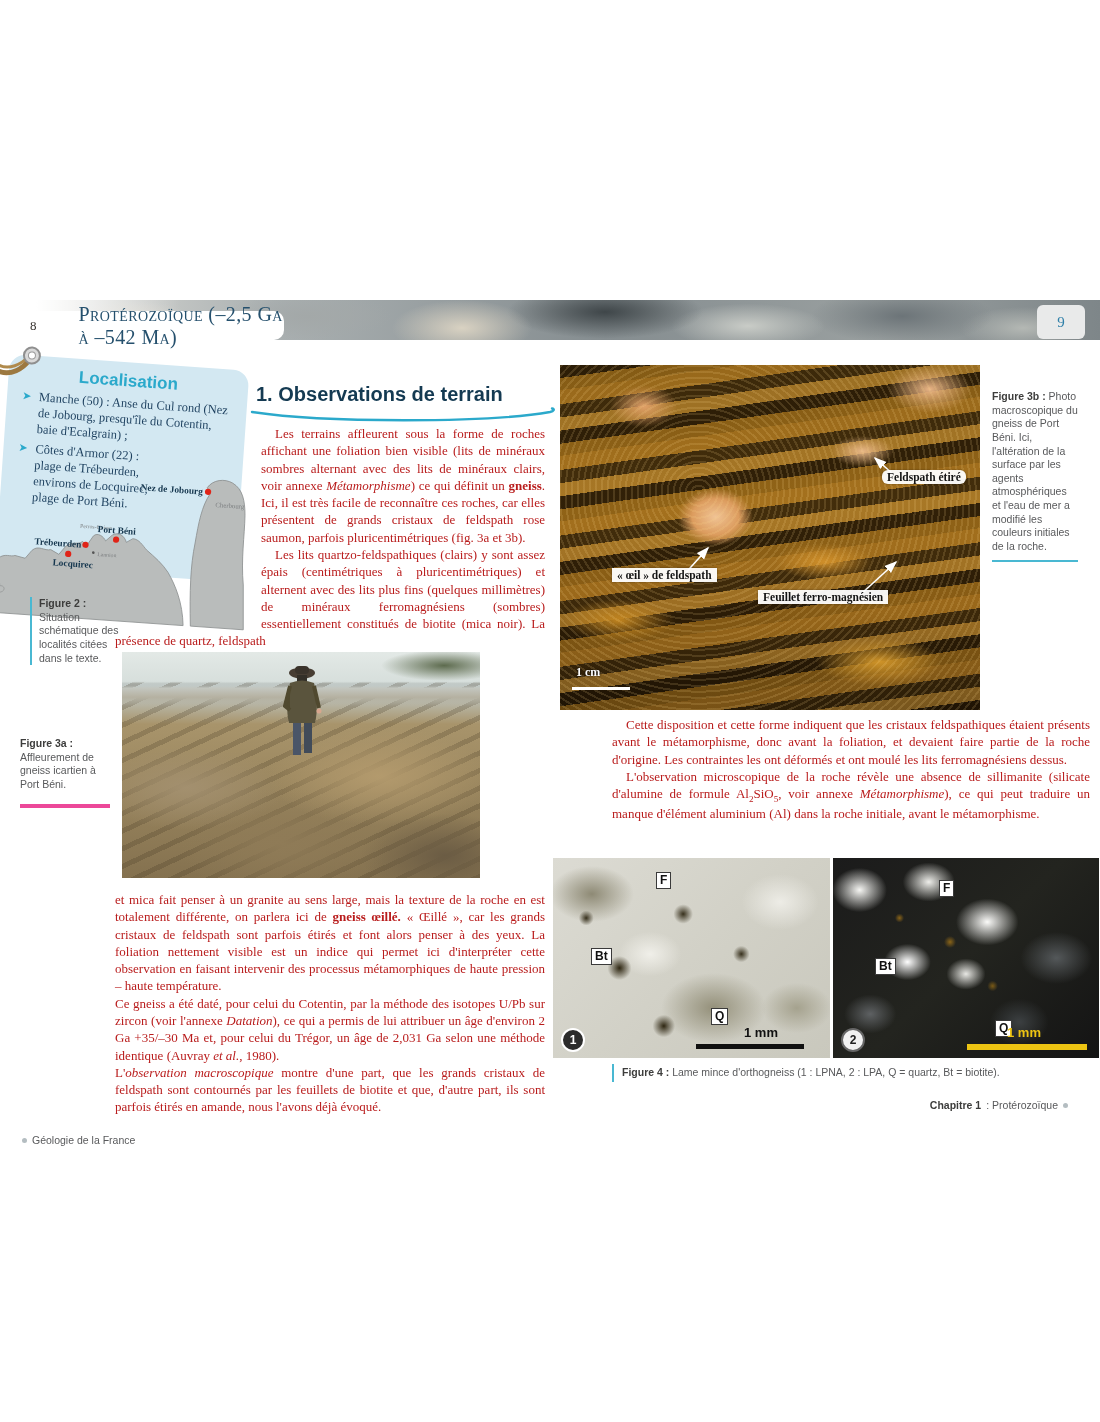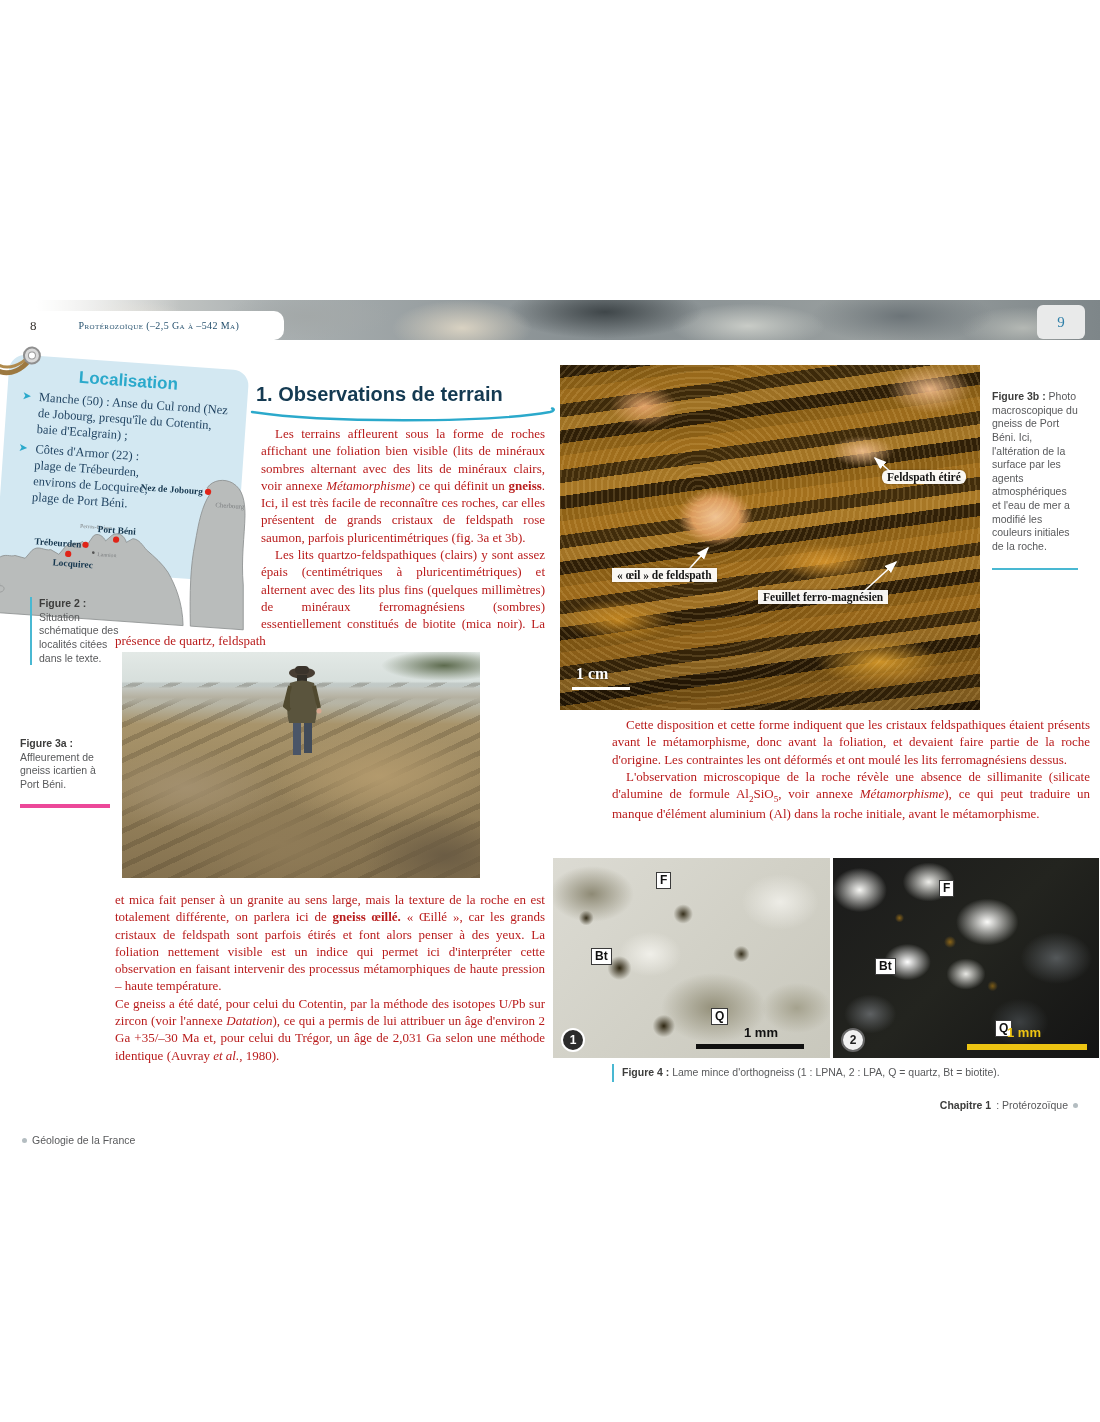--- a/index.html
+++ b/index.html
@@ -15,42 +15,42 @@
       radial-gradient(ellipse 140px 38px at 55% 30%, #3f4649 0%, rgba(63,70,73,0) 70%),
       radial-gradient(ellipse 110px 32px at 68% 65%, #c9ccc7 0%, rgba(201,204,199,0) 70%),
       radial-gradient(ellipse 130px 40px at 82% 40%, #6c7478 0%, rgba(108,116,120,0) 70%),
       radial-gradient(ellipse 90px 30px at 93% 70%, #b4b8b4 0%, rgba(180,184,180,0) 70%),
       linear-gradient(90deg,#e9e7e1 0%,#aab0b1 25%,#858d90 55%,#9aa0a0 80%,#7e8689 100%);}
   .banner-fade{position:absolute;left:0;top:0;width:180px;height:100%;
       background:linear-gradient(90deg,#fff 20%,rgba(255,255,255,0) 100%);}
   .header-band{position:absolute;left:0;top:311px;width:284px;height:29px;background:#fff;
       border-radius:0 10px 10px 0;display:flex;align-items:center;}
   .pg-left{margin-left:30px;font-size:13px;color:#37322e;}
-  .hd-title{margin-left:42px;font-variant:small-caps;color:#25506d;font-size:10px;letter-spacing:.4px;}
+  .hd-title{margin-left:42px;font-variant:small-caps;color:#25506d;font-size:20px;letter-spacing:.4px;}
   .pg-right{position:absolute;left:1037px;top:305px;width:48px;height:34px;background:#e9eaea;
       border-radius:6px;display:flex;align-items:center;justify-content:center;
       color:#2e7fa8;font-size:15px;}
 
   
   .loc-box{position:absolute;left:10px;top:354px;width:240px;height:212px;background:#d3e8f2;
       border-radius:16px;transform:rotate(4deg);transform-origin:0 0;color:#1c3f5e;}
   .loc-title{text-align:center;margin-top:9px;font-family:"Liberation Sans",sans-serif;
       font-weight:bold;font-size:17px;color:#2ba9cb;}
   .loc-item{position:relative;margin:4px 10px 0 32px;font-size:12.5px;line-height:1.28;}
   .loc-item .arr{position:absolute;left:-17px;top:0;color:#2ba9cb;font-size:11px;}
   .loc-item.second{width:128px;}
   .loc-map{position:absolute;left:-6px;top:84px;overflow:visible;}
   .rope{position:absolute;left:-8px;top:-16px;overflow:visible;}
 
   
   .fig-cap{font-family:"Liberation Sans",sans-serif;font-size:10.5px;line-height:1.3;color:#58595b;}
   .fig-cap b{color:#3d3d3c;}
   .cap-fig2{position:absolute;left:30px;top:597px;width:86px;border-left:2px solid #49b8d2;padding-left:7px;}
   .cap-fig3a{position:absolute;left:20px;top:737px;width:90px;border-bottom:4px solid #ec4899;padding-bottom:12px;}
-  .cap-fig3b{position:absolute;left:992px;top:390px;width:86px;border-bottom:2px solid #49b8d2;padding-bottom:14px;}
+  .cap-fig3b{position:absolute;left:992px;top:390px;width:86px;border-bottom:2px solid #49b8d2;padding-bottom:6px;}
   .cap-fig4{position:absolute;left:612px;top:1064px;width:480px;border-left:2px solid #49b8d2;
       padding-left:8px;padding-top:2px;padding-bottom:2px;}
 
   
   .sec-head{position:absolute;left:256px;top:383px;font-family:"Liberation Sans",sans-serif;
       font-weight:bold;font-size:20px;color:#143a52;}
   .swoosh{position:absolute;left:250px;top:408px;overflow:visible;}
   .col1{position:absolute;left:115px;top:425px;width:430px;}
   .col1b{position:absolute;left:115px;top:891px;width:430px;}
   .rcol{position:absolute;left:612px;top:716px;width:478px;}
@@ -86,21 +86,21 @@
       radial-gradient(ellipse 90px 34px at 76% 86%, #cf9429 0%, rgba(120,80,10,0) 70%),
       repeating-linear-gradient(172deg, rgba(18,10,2,0.75) 0 13px, rgba(146,98,22,0.45) 13px 25px,
          rgba(196,132,38,0.4) 25px 39px, rgba(34,22,6,0.7) 39px 52px, rgba(214,156,64,0.35) 52px 65px),
       linear-gradient(180deg,#7a5614 0%,#8f6418 40%,#7d5513 70%,#45300b 100%);}
   .gn-label{position:absolute;background:rgba(255,255,255,0.95);padding:1px 5px;
       font-family:"Liberation Serif",serif;font-weight:bold;font-size:11.5px;color:#141414;
       white-space:nowrap;box-shadow:0 0 2px rgba(0,0,0,.4);}
   .lbl-eye{left:52px;top:203px;}
   .lbl-sheet{left:198px;top:225px;}
   .lbl-stretch{left:322px;top:105px;border-radius:6px;}
-  .scale3b-t{position:absolute;left:16px;top:300px;color:#fff;font-weight:bold;font-size:16px;
+  .scale3b-t{position:absolute;left:16px;top:300px;color:#fff;font-weight:bold;font-size:12px;
       font-family:"Liberation Serif",serif;text-shadow:0 0 2px #000;}
   .scale3b-b{position:absolute;left:12px;top:322px;width:58px;height:3px;background:#fff;}
   .ovl{position:absolute;left:0;top:0;}
 
   
   .photo4a{position:absolute;left:553px;top:858px;width:277px;height:200px;
     background:
       radial-gradient(circle 16px at 24% 55%, #2e2611 0%, rgba(0,0,0,0) 75%),
       radial-gradient(circle 13px at 47% 28%, #37301c 0%, rgba(0,0,0,0) 75%),
       radial-gradient(circle 15px at 40% 84%, #2e2611 0%, rgba(0,0,0,0) 75%),
@@ -138,21 +138,21 @@
   .stxt1{position:absolute;right:52px;bottom:18px;color:#101010;
       font-family:"Liberation Sans",sans-serif;font-weight:bold;font-size:13px;}
   .sbar2{position:absolute;right:12px;bottom:8px;width:120px;height:6px;background:#edc412;}
   .stxt2{position:absolute;right:58px;bottom:18px;color:#edc412;
       font-family:"Liberation Sans",sans-serif;font-weight:bold;font-size:13px;}
 
   
   .foot{position:absolute;top:1099px;font-family:"Liberation Sans",sans-serif;font-size:10.5px;
       color:#58595b;display:flex;align-items:center;gap:5px;}
   .foot-l{left:22px;margin-top:35px;}
-  .foot-r{right:22px;}
+  .foot-r{right:32px;}
   .fdot{width:5px;height:5px;border-radius:50%;background:#b4bdc1;display:inline-block;}
   .foot b{color:#3c3c3b;}
   sub{font-size:70%;}
 </style>
 </head>
 <body>
 
 <div class="banner">
   <div class="banner-fade"></div>
 </div>
@@ -235,20 +235,21 @@
 </div>
 
 <div class="fig-cap cap-fig3a">
   <b>Figure 3a :</b><br>
   <span> Affleurement de gneiss icartien à Port Béni.</span>
 </div>
 
 <div class="col1b bodytext">
   <p><span>et mica fait penser à un granite au sens large, mais la texture de la roche en est totalement différente, on parlera ici de </span><b>gneiss œillé.</b><span> « Œillé », car les grands cristaux de feldspath sont parfois étirés et font alors penser à des yeux. La foliation nettement visible est un indice qui permet ici d'interpréter cette observation en faisant intervenir des processus métamorphiques de haute pression – haute température.</span></p>
   <p><span>Ce gneiss a été daté, pour celui du Cotentin, par la méthode des isotopes U/Pb sur zircon (voir l'annexe </span><i>Datation</i><span>), ce qui a permis de lui attribuer un âge d'environ 2 Ga +35/–30 Ma et, pour celui du Trégor, un âge de 2,031 Ga selon une méthode identique (Auvray </span><i>et al.</i><span>, 1980).</span></p>
+  <p><span>L'</span><i>observation macroscopique</i><span> montre d'une part, que les grands cristaux de feldspath sont contournés par les feuillets de biotite et que, d'autre part, ils sont parfois étirés en amande, nous l'avons déjà évoqué.</span></p>
 </div>
 
 <div class="photo3b">
   <svg class="ovl" width="420" height="345" viewBox="0 0 420 345">
     <defs>
       <marker id="ah" markerWidth="9" markerHeight="8" refX="7" refY="3" orient="auto">
         <path d="M0,0 L8,3 L0,6 Z" fill="#ffffff"></path>
       </marker>
     </defs>
     <line x1="122" y1="212" x2="148" y2="183" stroke="#ffffff" stroke-width="1.6" marker-end="url(#ah)"></line>

